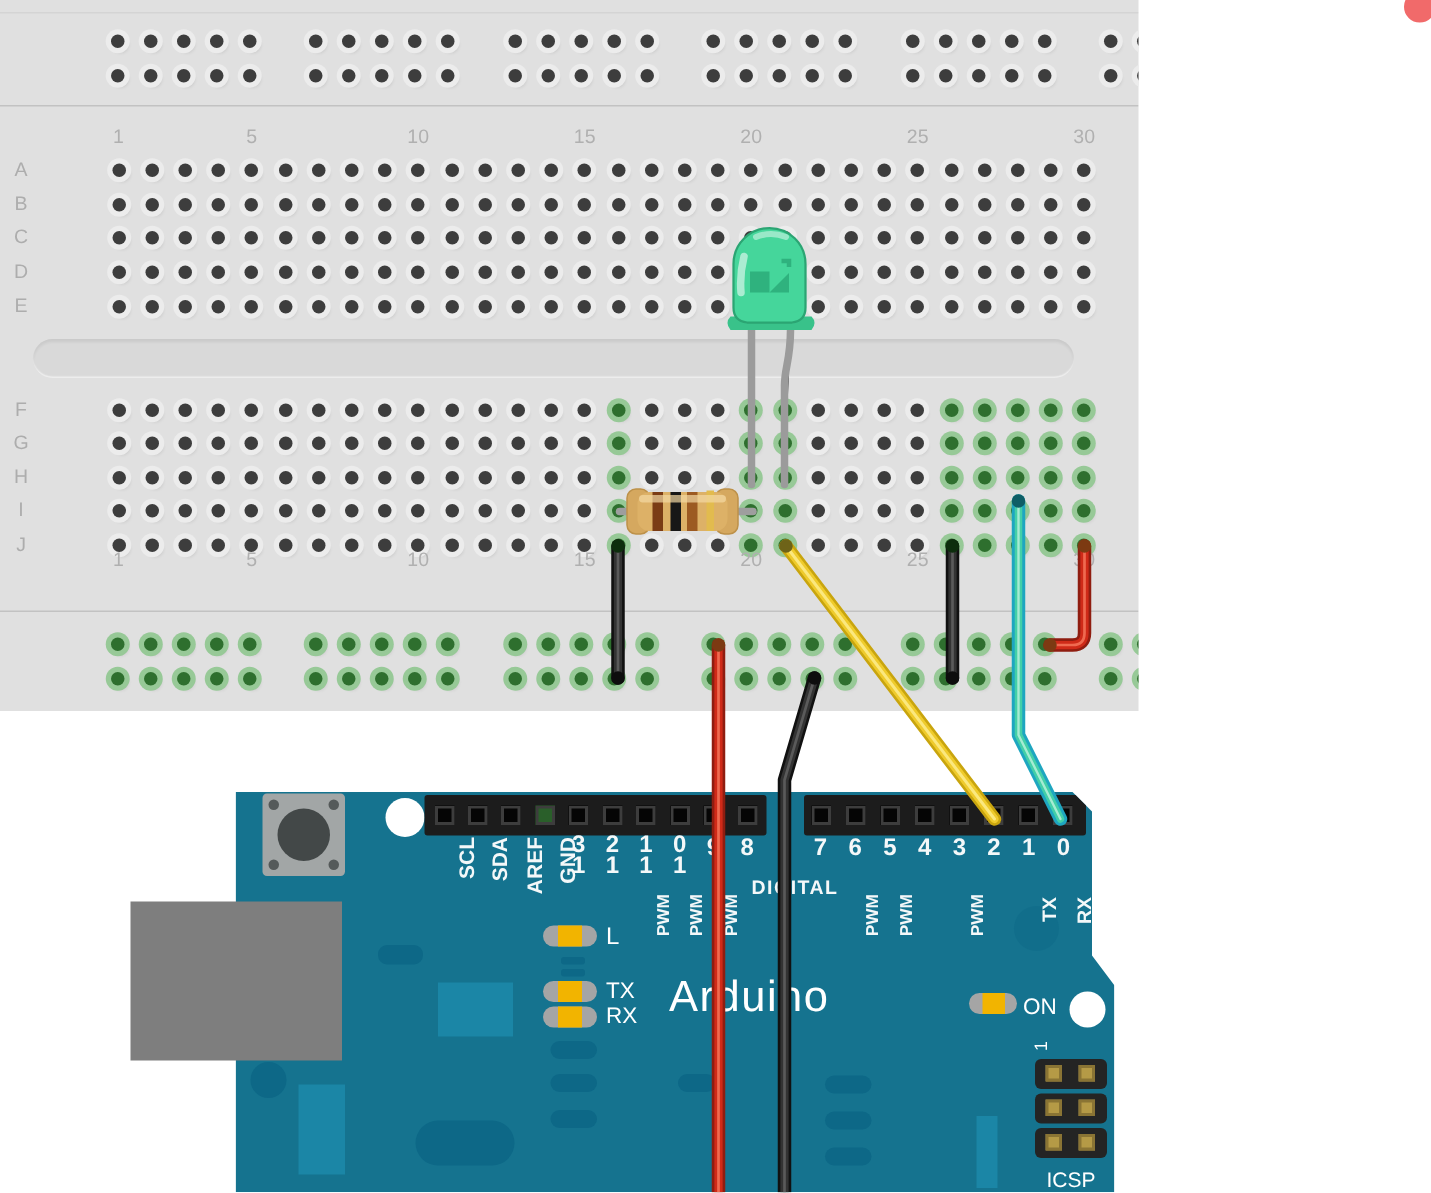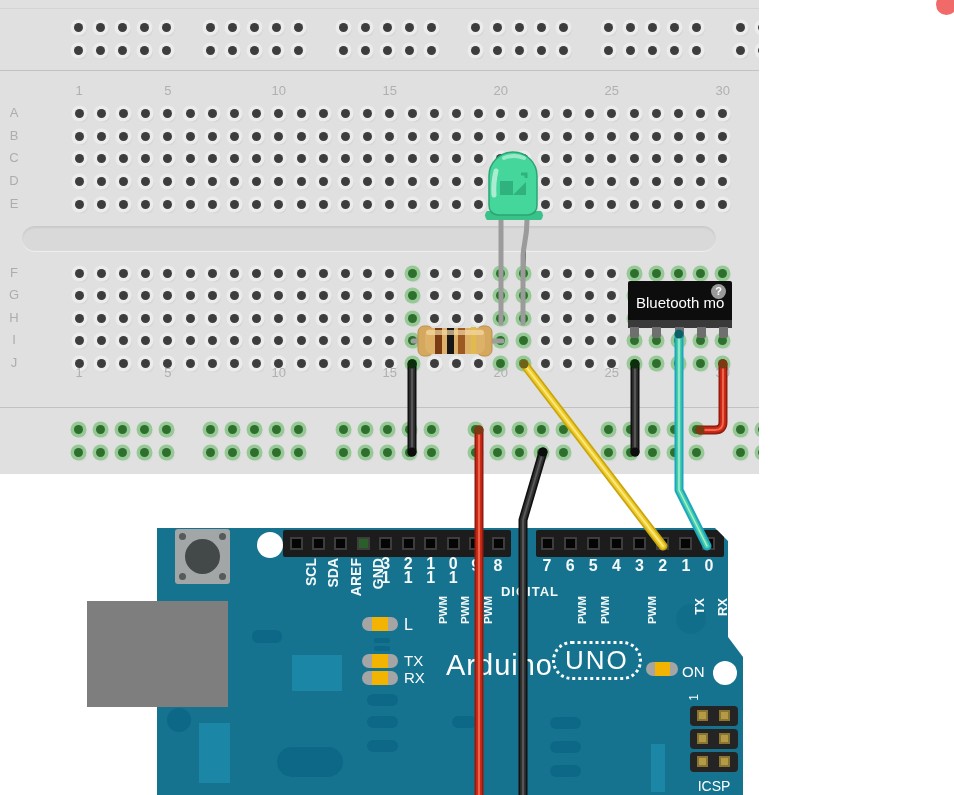--- a/index.html
+++ b/index.html
@@ -524,30 +524,20 @@
     <path d="M47,75 C47,95 43,100 43,112 L43,178" stroke="#9b9b9b" stroke-width="5" stroke-linecap="round"></path>
     <path d="M7,66 L61,66 Q65,70 61,75 L7,75 Q3,70 7,66 Z" fill="#39c28a"></path>
     <path d="M9,31 A24,24 0 0 1 57,31 L57,60 Q57,69 48,70 L18,70 Q9,69 9,60 Z" fill="#45d69b" stroke="#2ba573" stroke-width="1.5"></path>
     <rect x="20" y="36" width="13" height="14" fill="#2fb27e"></rect>
     <path d="M33,50 L46,37 L46,50 Z" fill="#2fb27e"></path>
     <path d="M46,33 L46,29 L41,29" stroke="#2fb27e" stroke-width="3" fill="none"></path>
     <path d="M16,26 Q13,38 14,50" stroke="#ffffff" stroke-width="5" stroke-linecap="round" opacity="0.55"></path>
     <path d="M24,13 Q34,9 44,13" stroke="#ffffff" stroke-width="4" stroke-linecap="round" opacity="0.45"></path>
   </svg>
 
-  <div id="bt-module">
-    <div id="bt-label">Bluetooth mo</div>
-    <div id="bt-help">?</div>
-    <div id="bt-strip"></div>
-    <div class="bt-tab" style="left:1.5px;"></div>
-    <div class="bt-tab" style="left:23.5px;"></div>
-    <div class="bt-tab" style="left:46.5px;"></div>
-    <div class="bt-tab" style="left:68.5px;"></div>
-    <div class="bt-tab" style="left:90.5px;"></div>
-  </div>
 
   <div id="usb"></div>
 
   <div id="arduino-board">
 
     <div class="decor" style="left:95px;top:102px;width:30px;height:13px;border-radius:6px;"></div>
     <div class="decor light" style="left:135px;top:127px;width:50px;height:36px;"></div>
     <div class="decor" style="left:120px;top:219px;width:66px;height:30px;border-radius:15px;"></div>
     <div class="decor" style="left:10px;top:180px;width:24px;height:24px;border-radius:50%;"></div>
     <div class="decor light" style="left:42px;top:195px;width:31px;height:60px;"></div>
@@ -583,21 +573,20 @@
     <div class="decor" style="left:217px;top:110px;width:16px;height:5px;border-radius:2px;"></div>
     <div class="decor" style="left:217px;top:118px;width:16px;height:5px;border-radius:2px;"></div>
     <div class="led-pill" style="left:205px;top:126px;"></div>
     <div class="led-chip" style="left:215px;top:126px;"></div>
     <div class="led-lab" style="left:247px;top:124px;">TX</div>
     <div class="led-pill" style="left:205px;top:143px;"></div>
     <div class="led-chip" style="left:215px;top:143px;"></div>
     <div class="led-lab" style="left:247px;top:141px;">RX</div>
 
     <div id="ard-title">Arduino</div>
-    <div id="uno-badge">UNO</div>
 
     <div class="led-pill" style="left:489px;top:134px;width:32px;"></div>
     <div class="led-chip" style="left:498px;top:134px;width:15px;"></div>
     <div class="led-lab" style="left:525px;top:135px;">ON</div>
 
     <div id="icsp-one">1</div>
     <div class="icsp-row" style="top:178px;">
       <div class="icsp-pin" style="left:7px;top:4px;"></div>
       <div class="icsp-pin" style="left:29px;top:4px;"></div>
     </div>

